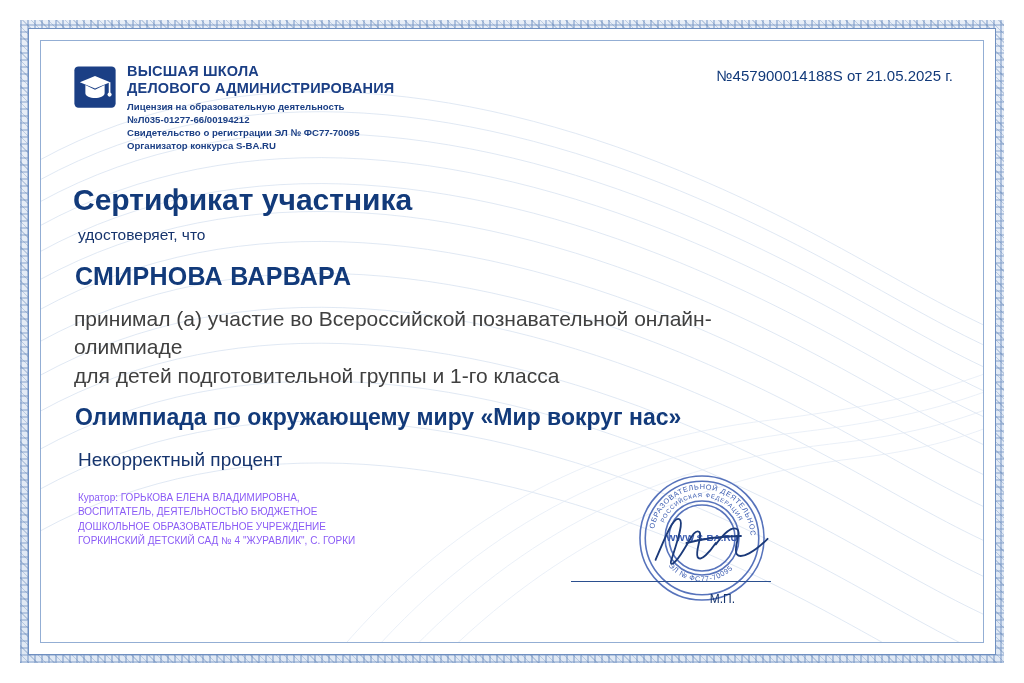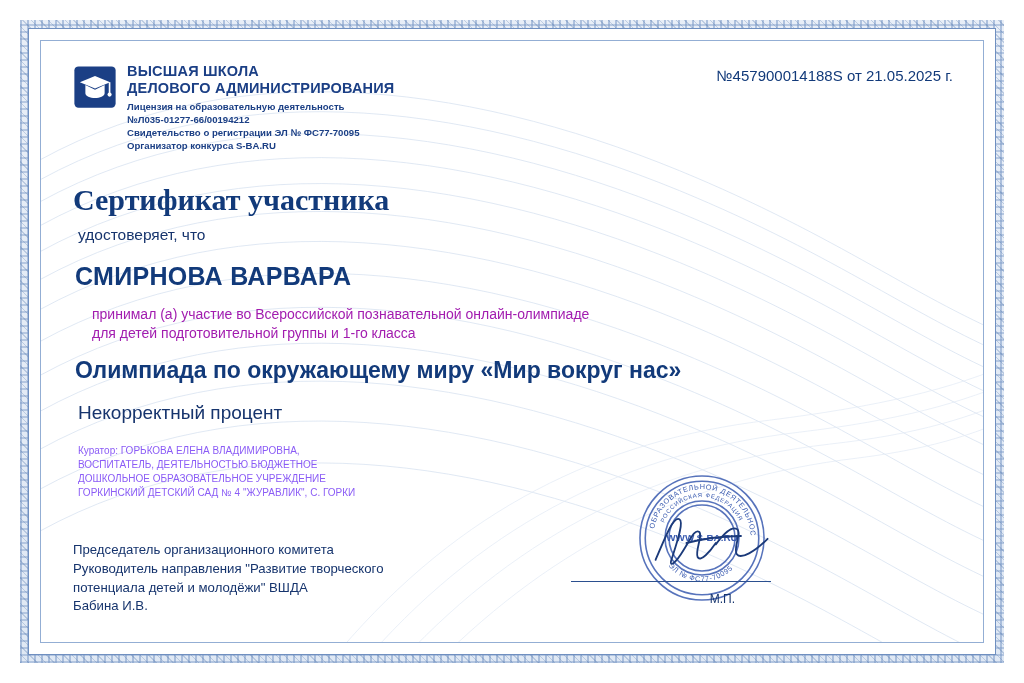--- a/index.html
+++ b/index.html
@@ -104,41 +104,40 @@
     white-space: nowrap;
     margin-top: 4px;
   }
 
   
   .title {
     margin-top: 30px;
     font-size: 30px;
     font-weight: bold;
     color: #123a7a;
-    font-family: Liberation Serif, serif;
   }
   .certifies {
     margin-top: 9px;
     margin-left: 5px;
     font-size: 15.5px;
     color: #16346d;
   }
   .fio {
     margin-top: 18px;
     margin-left: 2px;
     font-size: 25px;
     font-weight: bold;
     color: #123a7a;
     letter-spacing: .3px;
   }
   .participation {
     margin-top: 14px;
-    margin-left: 19px;
-    font-size: 14px;
-    color: #a21caf;
+    margin-left: 1px;
+    font-size: 21px;
+    color: #404040;
     line-height: 1.35;
     max-width: 730px;
   }
   .event {
     margin-top: 14px;
     margin-left: 2px;
     font-size: 23px;
     font-weight: bold;
     color: #123a7a;
   }
@@ -278,26 +277,20 @@
       <div class="result">Некорректный процент</div>
 
       <div class="curator">
         <div>Куратор: ГОРЬКОВА ЕЛЕНА ВЛАДИМИРОВНА,</div>
         <div>ВОСПИТАТЕЛЬ, ДЕЯТЕЛЬНОСТЬЮ БЮДЖЕТНОЕ</div>
         <div>ДОШКОЛЬНОЕ ОБРАЗОВАТЕЛЬНОЕ УЧРЕЖДЕНИЕ</div>
         <div>ГОРКИНСКИЙ ДЕТСКИЙ САД № 4 "ЖУРАВЛИК", С. ГОРКИ</div>
       </div>
 
       <div class="footer">
-        <div class="sign-text">
-          <div>Председатель организационного комитета</div>
-          <div>Руководитель направления "Развитие творческого</div>
-          <div>потенциала детей и молодёжи" ВШДА</div>
-          <div>Бабина И.В.</div>
-        </div>
 
         <svg class="stamp" viewBox="0 0 200 200">
           <g fill="none" stroke="#3a5bb0" stroke-width="2.4" opacity="0.85">
             <circle cx="100" cy="100" r="94"></circle>
             <circle cx="100" cy="100" r="86"></circle>
             <circle cx="100" cy="100" r="56"></circle>
             <circle cx="100" cy="100" r="50"></circle>
           </g>
           <path id="stampTop" d="M100,100 m-74,0 a74,74 0 1,1 148,0" fill="none"></path>
           <path id="stampBottom" d="M100,100 m-66,0 a66,66 0 1,0 132,0" fill="none"></path>

